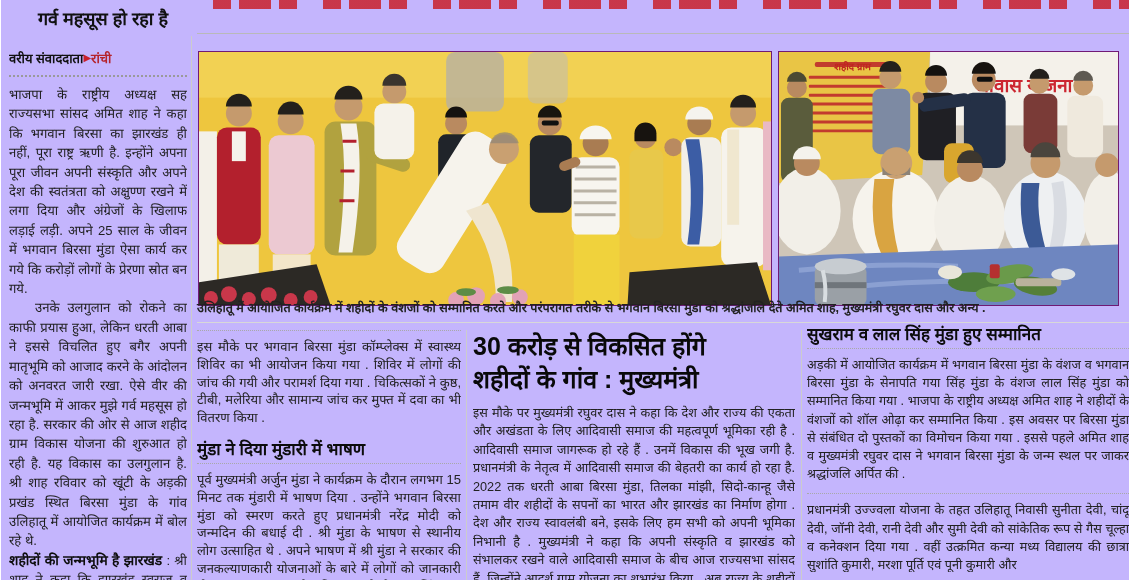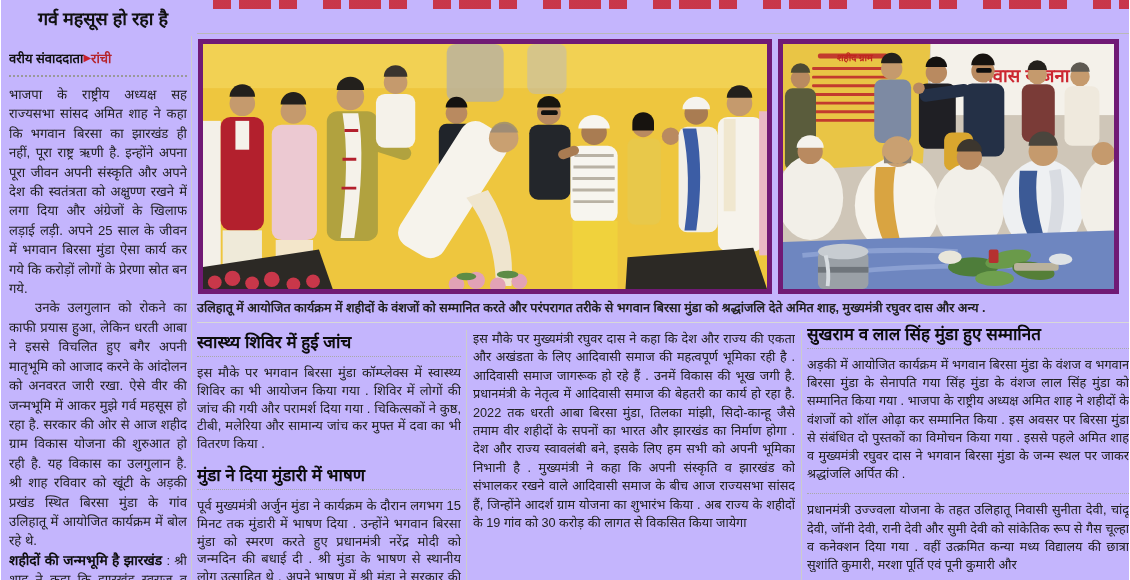--- a/index.html
+++ b/index.html
@@ -28,21 +28,21 @@
   .byline-row { display:flex; align-items:center; padding:9px 0 6px 0; }
   .byline-name { font-size:13px; font-weight:bold; color:#111; }
   .byline-arrow { color:#c9202b; font-size:10px; line-height:1; }
   .byline-loc { font-size:13px; font-weight:bold; color:#b5232b; }
   .dotline { border-bottom:2px dotted #9a9a9a; height:2px; margin:2px 0 8px 0; }
   .body-txt { font-size:13.1px; line-height:19.4px; text-align:justify; color:#1e1e1e; }
   .body-txt p.indent { text-indent:26px; }
   .inline-subhead { font-weight:bold; font-size:13.8px; color:#0d0d0d; }
 
   
-  .photo { position:absolute; top:39px; height:255px; overflow:hidden; background:#e9c545; border:5px solid #701a75; }
+  .photo { position:absolute; top:51px; height:255px; overflow:hidden; background:#e9c545; border:1px solid #701a75; }
   .photo svg { display:block; width:100%; height:100%; }
   .photo-left { left:197px; width:574px; }
   .photo-right { left:777px; width:341px; }
   .caption { position:absolute; left:196px; top:299px; width:932px; font-size:12.6px; font-weight:bold; color:#222; }
 
   
   .colA { position:absolute; left:196px; top:330px; width:264px; height:250px; overflow:hidden; }
   .colB { position:absolute; left:472px; top:330px; width:322px; height:250px; overflow:hidden; }
   .colC { position:absolute; left:806px; top:322px; width:322px; height:250px; overflow:hidden; }
   .sec-heading { font-size:17px; font-weight:bold; color:#0c0c0c; padding-bottom:3px; }
@@ -259,32 +259,35 @@
         <ellipse cx="172" cy="222" rx="12" ry="7" fill="#e9e6da"></ellipse>
         <ellipse cx="286" cy="224" rx="12" ry="6" fill="#dfe3e6"></ellipse>
       </g>
     </svg>
   </div>
 
   <div class="caption">उलिहातू में आयोजित कार्यक्रम में शहीदों के वंशजों को सम्मानित करते और परंपरागत तरीके से भगवान बिरसा मुंडा को श्रद्धांजलि देते अमित शाह, मुख्यमंत्री रघुवर दास और अन्य .</div>
   <div class="rule-h" style="left:196px; top:322px; width:934px; background:#d8d8d8;"></div>
 
   <div class="colA">
-    <div class="sec-heading">स्वास्थ्य शिविर में हुई जांच</div>
     <div class="sec-dot"></div>
     <div class="sec-body">इस मौके पर भगवान बिरसा मुंडा कॉम्प्लेक्स में स्वास्थ्य शिविर का भी आयोजन किया गया . शिविर में लोगों की जांच की गयी और परामर्श दिया गया . चिकित्सकों ने कुष्ठ, टीबी, मलेरिया और सामान्य जांच कर मुफ्त में दवा का भी वितरण किया .</div>
     <div class="gap"></div>
     <div class="sec-heading">मुंडा ने दिया मुंडारी में भाषण</div>
     <div class="sec-dot"></div>
     <div class="sec-body">पूर्व मुख्यमंत्री अर्जुन मुंडा ने कार्यक्रम के दौरान लगभग 15 मिनट तक मुंडारी में भाषण दिया . उन्होंने भगवान बिरसा मुंडा को स्मरण करते हुए प्रधानमंत्री नरेंद्र मोदी को जन्मदिन की बधाई दी . श्री मुंडा के भाषण से स्थानीय लोग उत्साहित थे . अपने भाषण में श्री मुंडा ने सरकार की जनकल्याणकारी योजनाओं के बारे में लोगों को जानकारी दी . स्वागत भाषण ग्रामीण विकास मंत्री नीलकंठ सिंह मुंडा ने दिया व धन्यवाद</div>
   </div>
 
   <div class="rule-v" style="left:465px; top:330px; height:250px;"></div>
 
   <div class="colB">
+    <div class="cm-headline">
+      <div>30 करोड़ से विकसित होंगे</div>
+      <div>शहीदों के गांव : मुख्यमंत्री</div>
+    </div>
     <div class="sec-body">इस मौके पर मुख्यमंत्री रघुवर दास ने कहा कि देश और राज्य की एकता और अखंडता के लिए आदिवासी समाज की महत्वपूर्ण भूमिका रही है . आदिवासी समाज जागरूक हो रहे हैं . उनमें विकास की भूख जगी है. प्रधानमंत्री के नेतृत्व में आदिवासी समाज की बेहतरी का कार्य हो रहा है. 2022 तक धरती आबा बिरसा मुंडा, तिलका मांझी, सिदो-कान्हू जैसे तमाम वीर शहीदों के सपनों का भारत और झारखंड का निर्माण होगा . देश और राज्य स्वावलंबी बने, इसके लिए हम सभी को अपनी भूमिका निभानी है . मुख्यमंत्री ने कहा कि अपनी संस्कृति व झारखंड को संभालकर रखने वाले आदिवासी समाज के बीच आज राज्यसभा सांसद हैं, जिन्होंने आदर्श ग्राम योजना का शुभारंभ किया . अब राज्य के शहीदों के 19 गांव को 30 करोड़ की लागत से विकसित किया जायेगा</div>
   </div>
 
   <div class="rule-v" style="left:800px; top:330px; height:250px;"></div>
 
   <div class="colC">
     <div class="sec-heading">सुखराम व लाल सिंह मुंडा हुए सम्मानित</div>
     <div class="sec-dot"></div>
     <div class="sec-body">अड़की में आयोजित कार्यक्रम में भगवान बिरसा मुंडा के वंशज व भगवान बिरसा मुंडा के सेनापति गया सिंह मुंडा के वंशज लाल सिंह मुंडा को सम्मानित किया गया . भाजपा के राष्ट्रीय अध्यक्ष अमित शाह ने शहीदों के वंशजों को शॉल ओढ़ा कर सम्मानित किया . इस अवसर पर बिरसा मुंडा से संबंधित दो पुस्तकों का विमोचन किया गया . इससे पहले अमित शाह व मुख्यमंत्री रघुवर दास ने भगवान बिरसा मुंडा के जन्म स्थल पर जाकर श्रद्धांजलि अर्पित की .</div>
     <div class="gap"></div>

